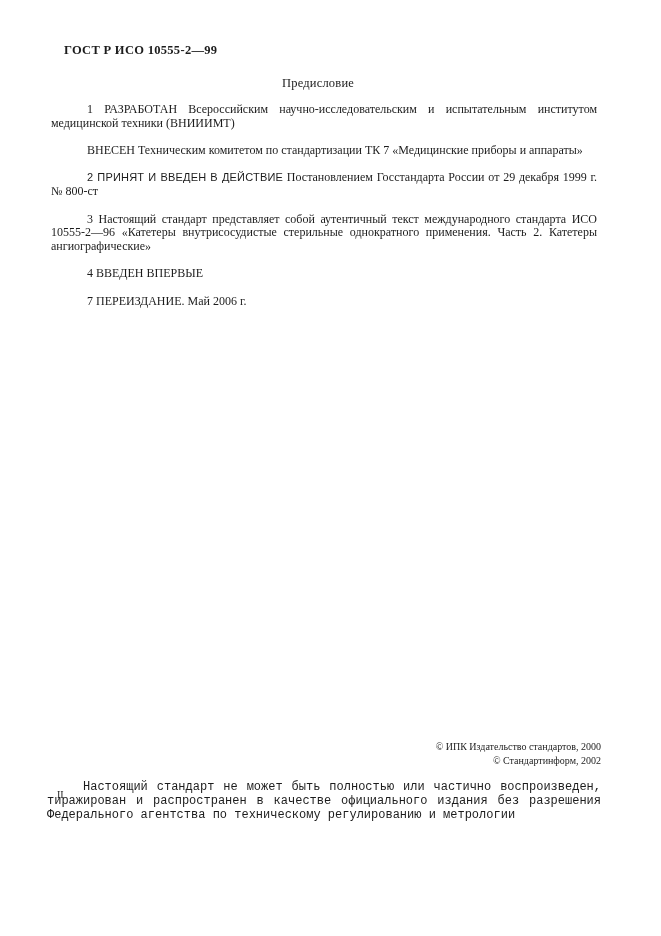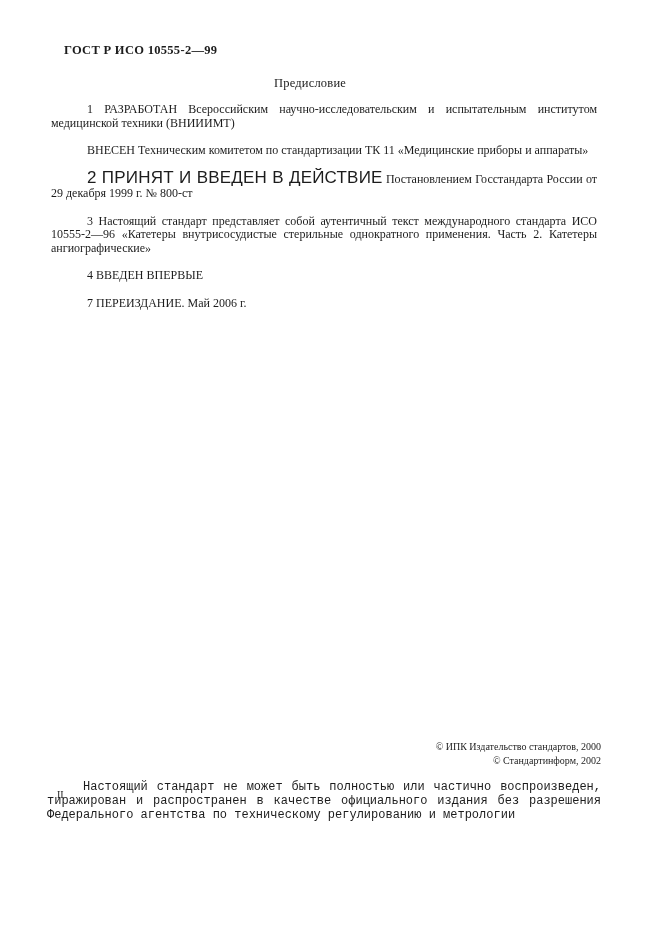--- a/index.html
+++ b/index.html
@@ -27,21 +27,21 @@
     top: 43px;
     left: 64px;
     font-size: 12.5px;
     font-weight: bold;
     letter-spacing: 0.3px;
     white-space: nowrap;
   }
   .section-title {
     position: absolute;
     top: 76px;
-    left: 33px;
+    left: 41px;
     width: 554px;
     text-align: center;
     font-size: 12.5px;
     letter-spacing: 0.2px;
   }
   .preface {
     position: absolute;
     top: 99px;
     left: 47px;
     width: 554px;
@@ -51,21 +51,21 @@
   }
   .preface p {
     margin: 4px;
     text-indent: 36px;
   }
   .preface p + p {
     margin-top: 13.7px;
   }
   .lead-sans {
     font-family: "Liberation Sans", sans-serif;
-    font-size: 17px;
+    font-size: 11px;
     letter-spacing: 0.2px;
   }
   .copyright {
     position: absolute;
     top: 740px;
     left: 47px;
     width: 554px;
     text-align: right;
     font-size: 10px;
     line-height: 13.8px;
@@ -95,21 +95,21 @@
 <body>
 
 <div class="page">
 
   <div class="doc-header">ГОСТ Р ИСО 10555-2—99</div>
 
   <div class="section-title">Предисловие</div>
 
   <div class="preface">
     <p><span></span><span>1 РАЗРАБОТАН Всероссийским научно-исследовательским и испытательным институтом медицинской техники (ВНИИИМТ)</span></p>
-    <p><span></span><span>ВНЕСЕН Техническим комитетом по стандартизации ТК 11 «Медицинские приборы и аппараты»</span></p>
+    <p><span></span><span>ВНЕСЕН Техническим комитетом по стандартизации ТК 7 «Медицинские приборы и аппараты»</span></p>
     <p><span class="lead-sans">2 ПРИНЯТ И ВВЕДЕН В ДЕЙСТВИЕ</span><span> Постановлением Госстандарта России от 29 декабря 1999 г. № 800-ст</span></p>
     <p><span></span><span>3 Настоящий стандарт представляет собой аутентичный текст международного стандарта ИСО 10555-2—96 «Катетеры внутрисосудистые стерильные однократного применения. Часть 2. Катетеры ангиографические»</span></p>
     <p><span></span><span>4 ВВЕДЕН ВПЕРВЫЕ</span></p>
     <p><span></span><span>7 ПЕРЕИЗДАНИЕ. Май 2006 г.</span></p>
   </div>
 
   <div class="copyright">
     <div>© ИПК Издательство стандартов, 2000</div>
     <div>© Стандартинформ, 2002</div>
   </div>

